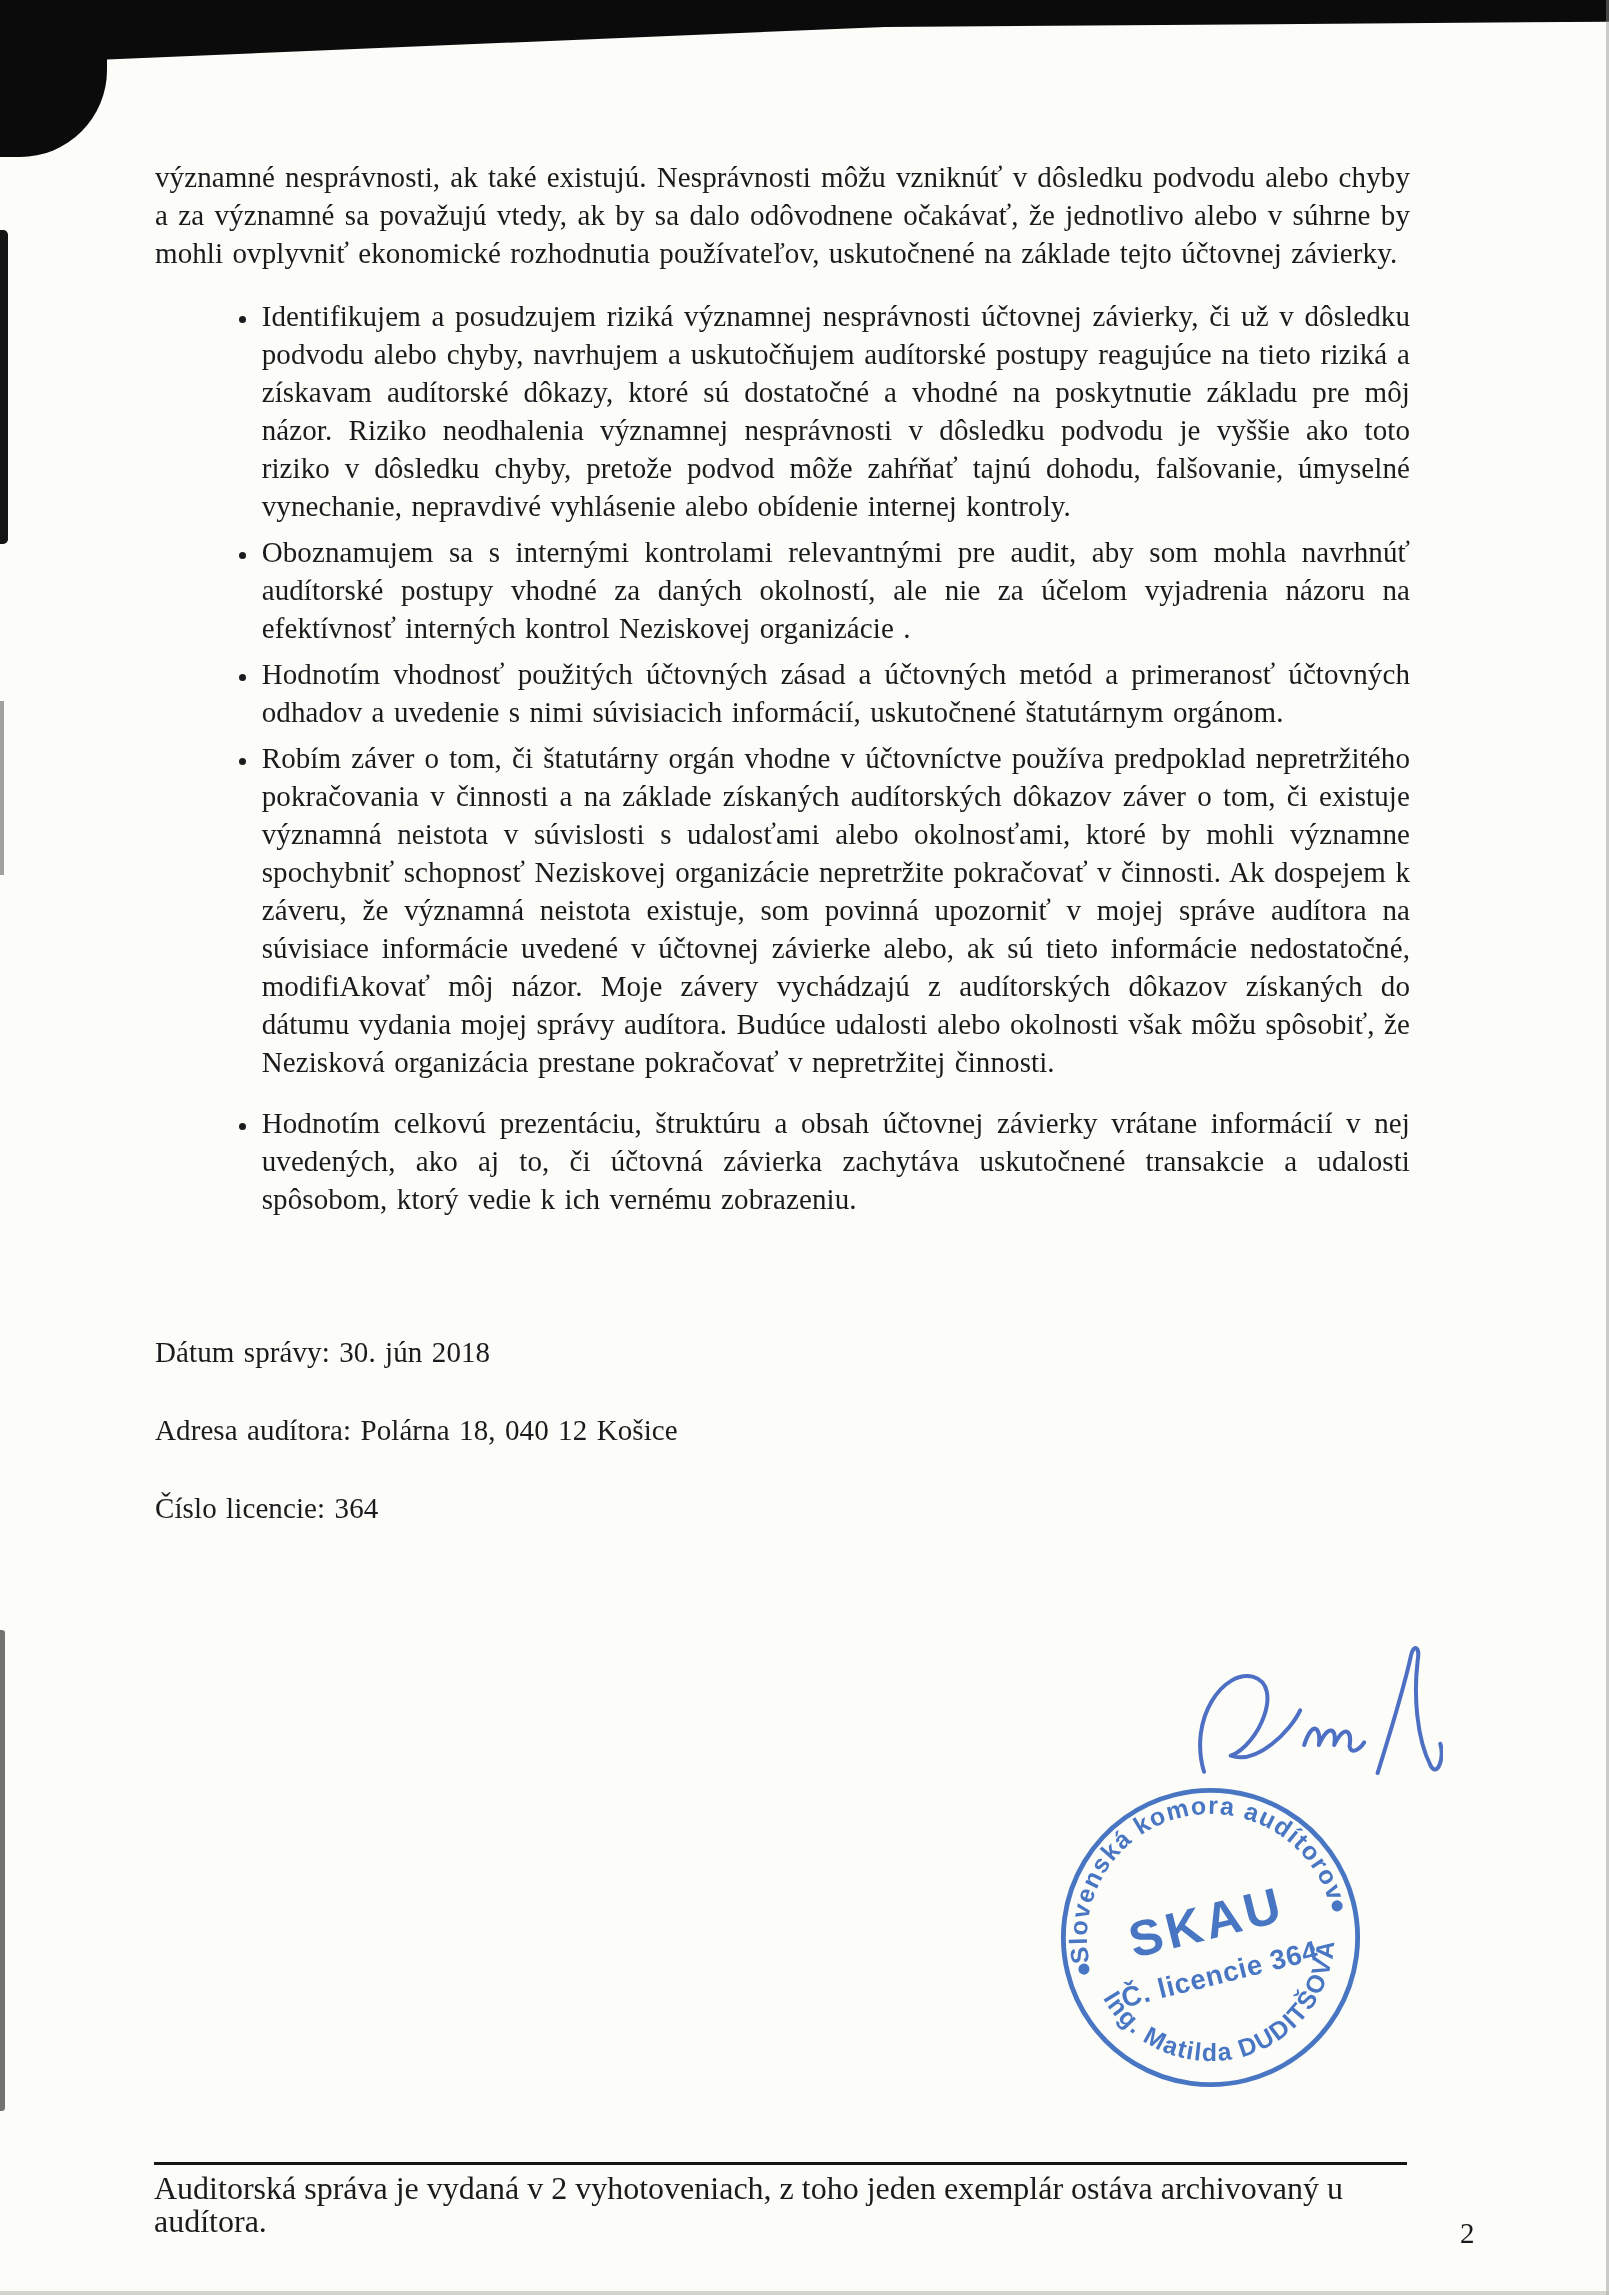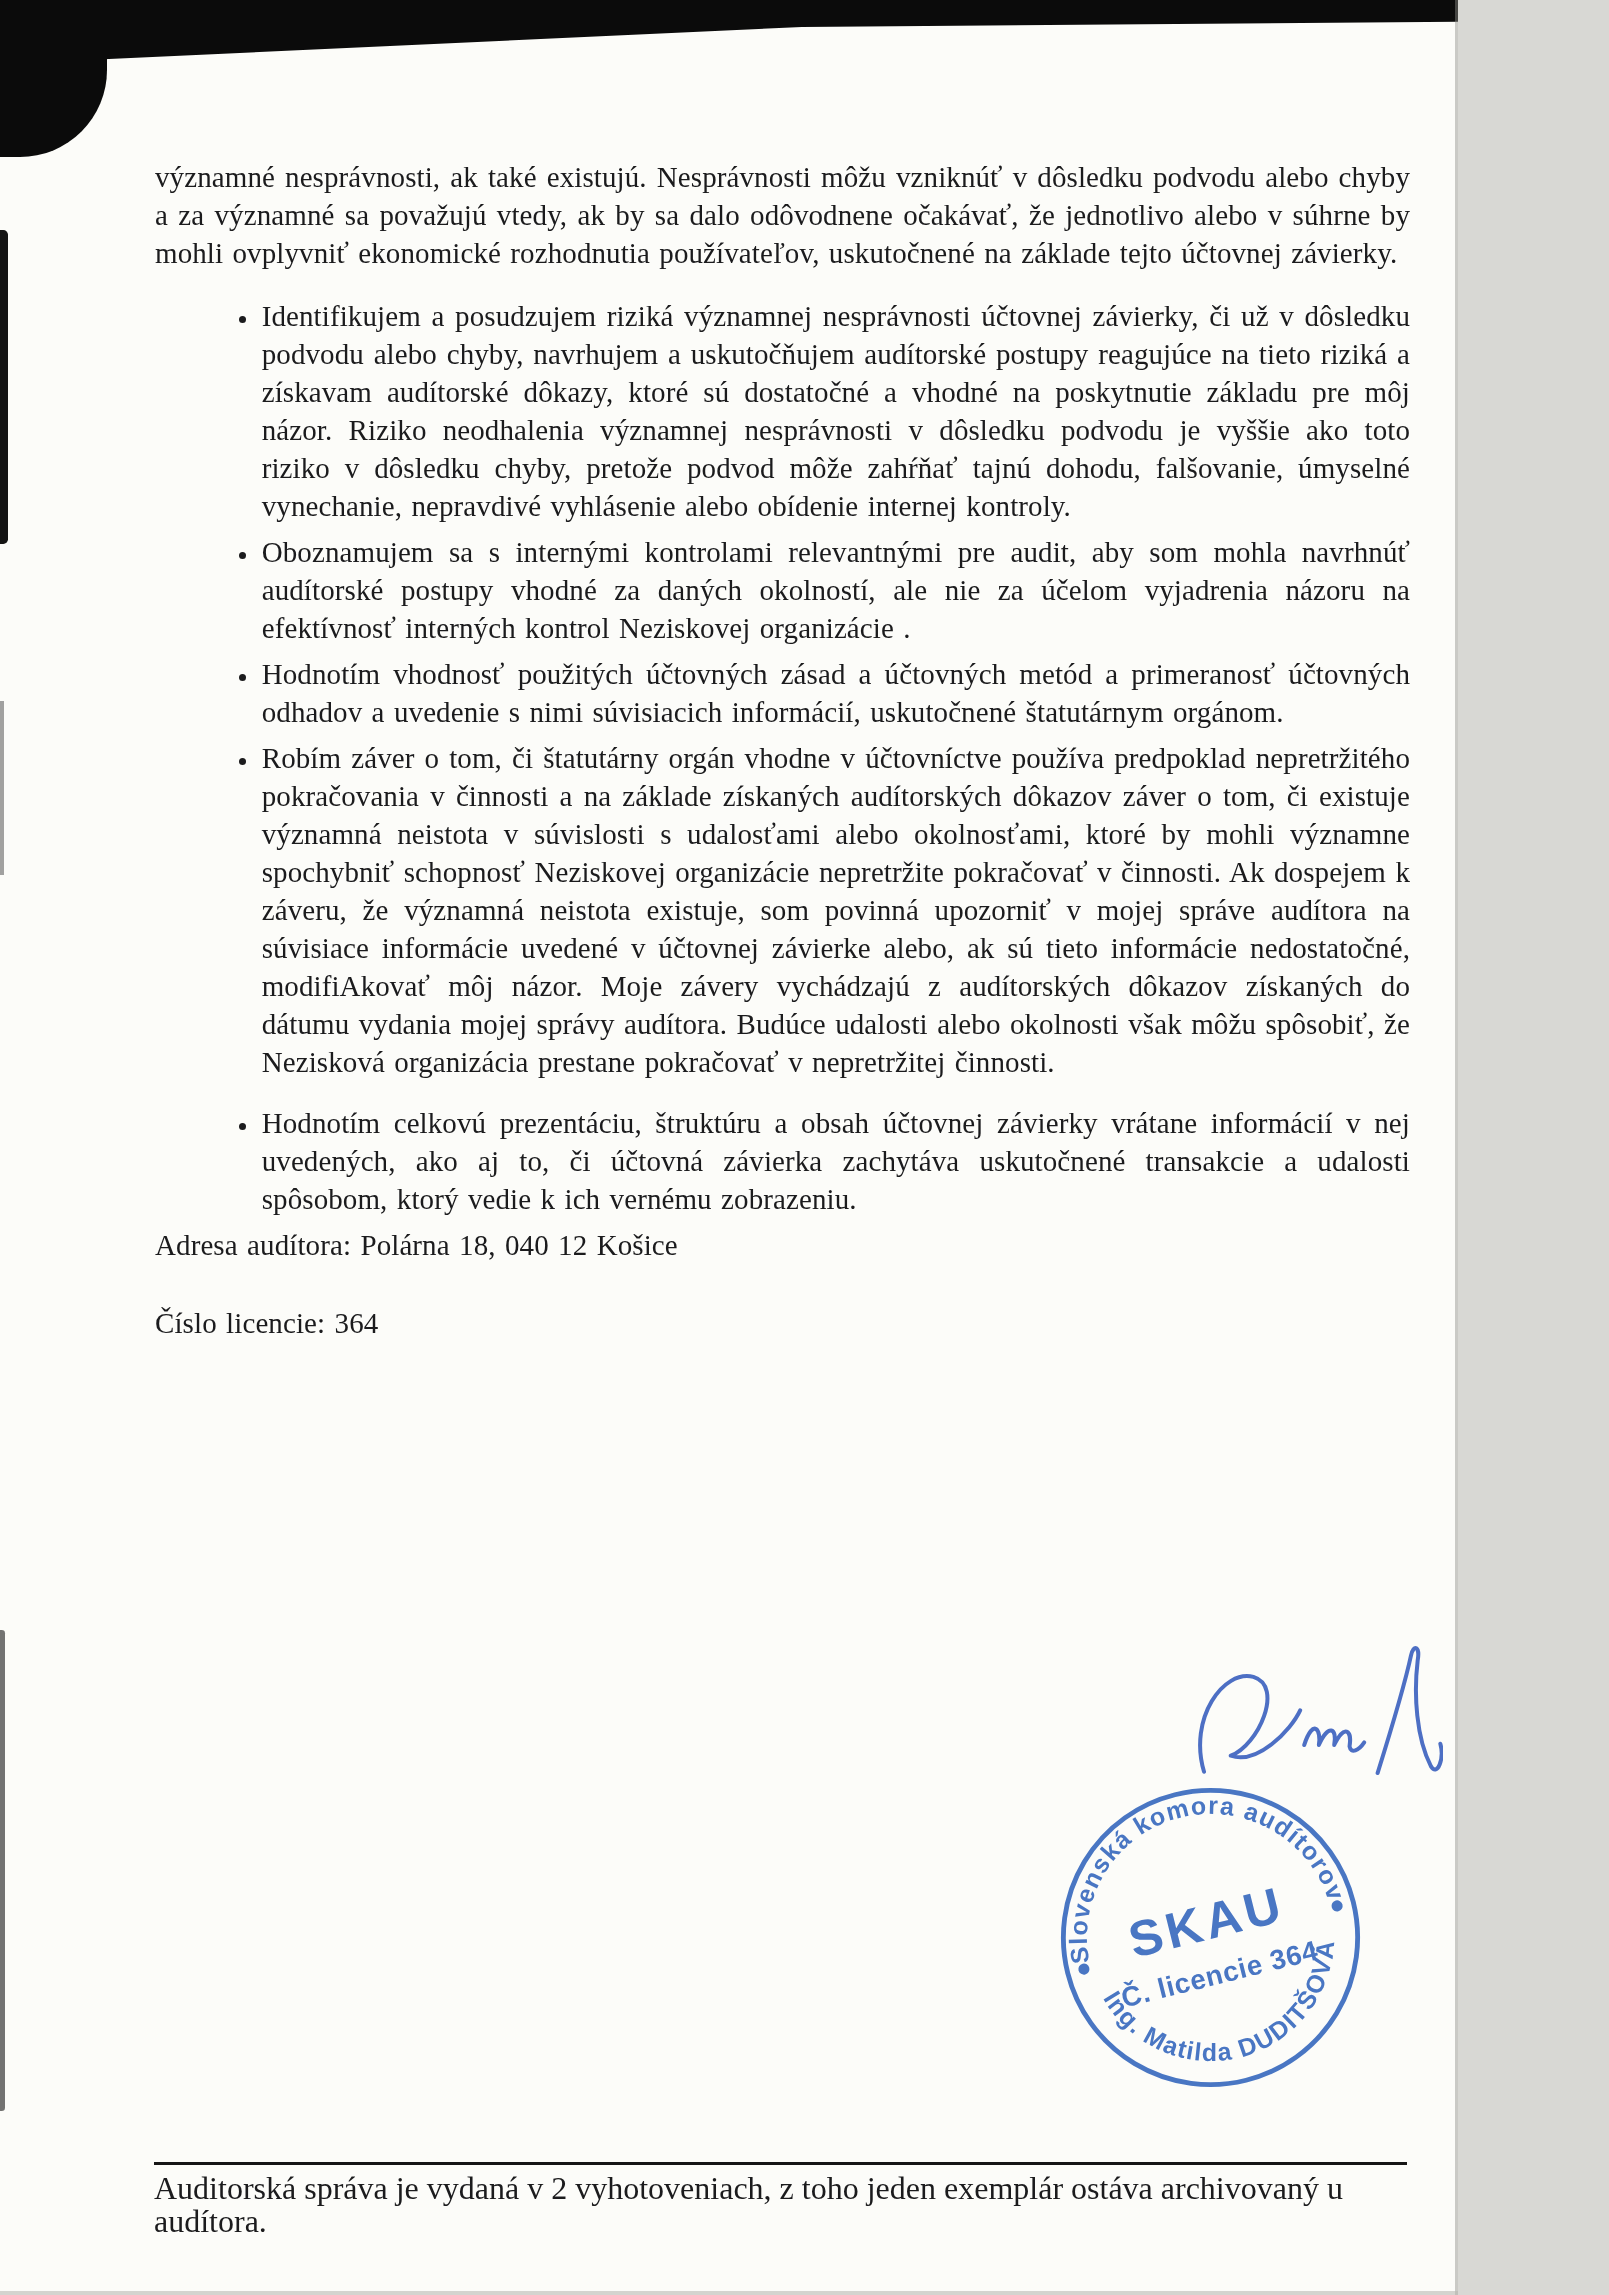--- a/index.html
+++ b/index.html
@@ -1,18 +1,18 @@
 <!DOCTYPE html>
 <html style="font-size:10.7px"><head>
 <meta charset="utf-8">
 <style>
   html,body{margin:0;padding:0;background:#d8d8d4;}
   .page{
     position:relative;
-    width:1458px;height:2295px;
+    width:1609px;height:2295px;
     background:#fcfcf9;
     font-family:"Liberation Serif", serif;
     color:#1b1b1d;
     overflow:hidden;
   }
   
   .edge-top{
     position:absolute;top:0;left:0;width:100%;height:64px;background:#0b0b0b;
     clip-path:polygon(0 0,100% 0,100% 34%,55% 42%,0 100%);
   }
@@ -79,20 +79,21 @@
     <p>významné nesprávnosti, ak také existujú. Nesprávnosti môžu vzniknúť v dôsledku podvodu alebo chyby a za významné sa považujú vtedy, ak by sa dalo odôvodnene očakávať, že jednotlivo alebo v súhrne by mohli ovplyvniť ekonomické rozhodnutia používateľov, uskutočnené na základe tejto účtovnej závierky.</p>
 
     <ul class="bullets">
       <li>Identifikujem a posudzujem riziká významnej nesprávnosti účtovnej závierky, či už v dôsledku podvodu alebo chyby, navrhujem a uskutočňujem audítorské postupy reagujúce na tieto riziká a získavam audítorské dôkazy, ktoré sú dostatočné a vhodné na poskytnutie základu pre môj názor. Riziko neodhalenia významnej nesprávnosti v dôsledku podvodu je vyššie ako toto riziko v dôsledku chyby, pretože podvod môže zahŕňať tajnú dohodu, falšovanie, úmyselné vynechanie, nepravdivé vyhlásenie alebo obídenie internej kontroly.</li>
       <li>Oboznamujem sa s internými kontrolami relevantnými pre audit, aby som mohla navrhnúť audítorské postupy vhodné za daných okolností, ale nie za účelom vyjadrenia názoru na efektívnosť interných kontrol Neziskovej organizácie .</li>
       <li>Hodnotím vhodnosť použitých účtovných zásad a účtovných metód a primeranosť účtovných odhadov a uvedenie s nimi súvisiacich informácií, uskutočnené štatutárnym orgánom.</li>
       <li>Robím záver o tom, či štatutárny orgán vhodne v účtovníctve používa predpoklad nepretržitého pokračovania v činnosti a na základe získaných audítorských dôkazov záver o tom, či existuje významná neistota v súvislosti s udalosťami alebo okolnosťami, ktoré by mohli významne spochybniť schopnosť Neziskovej organizácie nepretržite pokračovať v činnosti. Ak dospejem k záveru, že významná neistota existuje, som povinná upozorniť v mojej správe audítora na súvisiace informácie uvedené v účtovnej závierke alebo, ak sú tieto informácie nedostatočné, modifiAkovať môj názor. Moje závery vychádzajú z audítorských dôkazov získaných do dátumu vydania mojej správy audítora. Budúce udalosti alebo okolnosti však môžu spôsobiť, že Nezisková organizácia  prestane pokračovať v nepretržitej činnosti.</li>
       <li class="spaced">Hodnotím celkovú prezentáciu, štruktúru a obsah účtovnej závierky vrátane informácií v nej uvedených, ako aj to, či účtovná závierka zachytáva uskutočnené transakcie a udalosti spôsobom, ktorý vedie k ich vernému zobrazeniu.</li>
     </ul>
 
+    <p class="detail detail-date">Dátum správy: 30. jún 2018</p>
     <p class="detail">Adresa audítora: Polárna 18, 040 12 Košice</p>
     <p class="detail">Číslo licencie: 364</p>
   </div>
 
   <svg class="signature" viewBox="0 0 400 290">
     <path d="M 42 212 C 18 132 72 58 116 70 C 162 84 124 172 82 188 C 122 202 172 150 186 120"></path>
     <path d="M 192 172 C 206 130 218 150 214 172 C 228 140 242 146 237 172 C 252 140 264 150 260 174 C 262 186 274 180 282 168"></path>
     <path d="M 302 214 C 322 150 346 66 352 38 C 356 20 366 24 362 46 C 356 96 360 162 382 204 C 392 220 402 192 396 170"></path>
   </svg>
 

